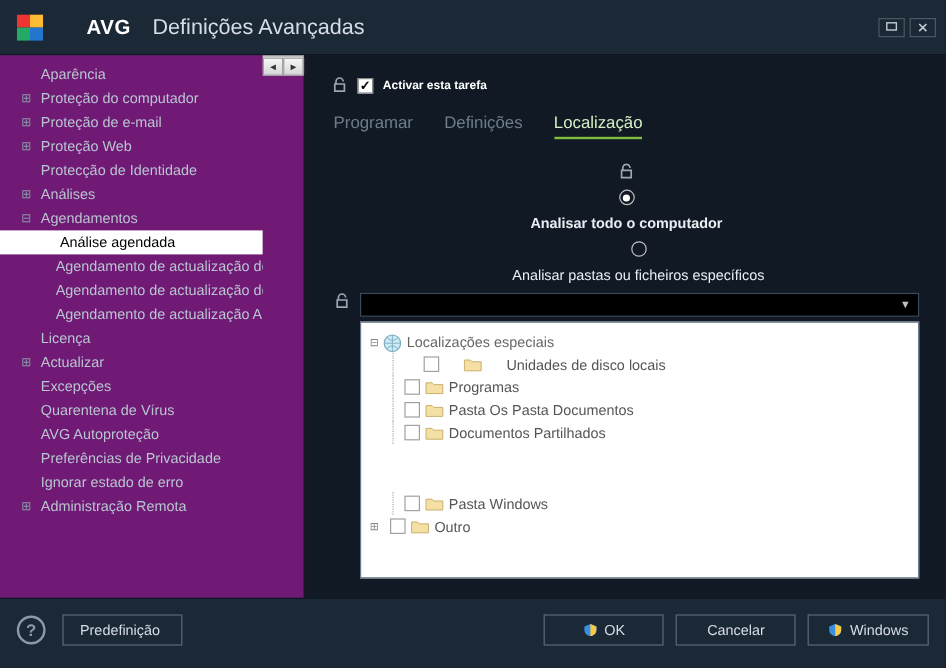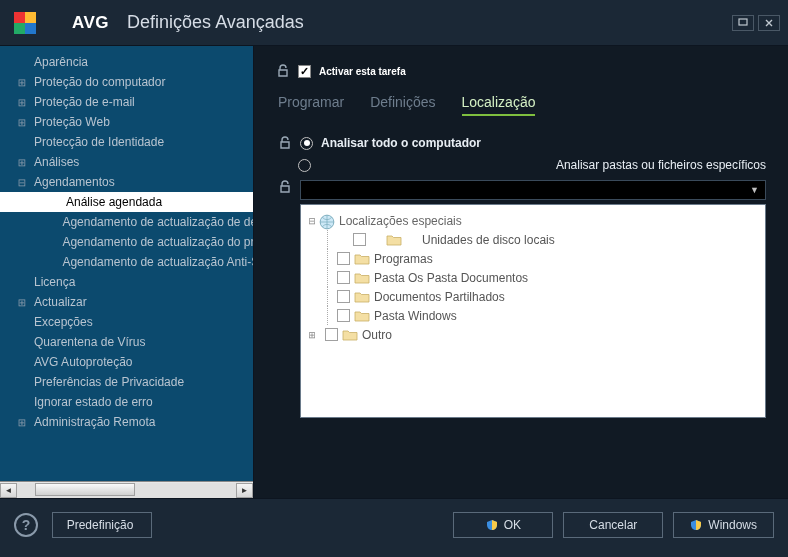--- a/index.html
+++ b/index.html
@@ -11,46 +11,46 @@
 .logo-text { color: #fff; font-weight: 700; font-size: 17px; letter-spacing: 0.5px; margin-left: 30px; }
 .window-title { color: #d6dde6; font-size: 18px; margin-left: 18px; }
 .win-controls { margin-left: auto; display: flex; gap: 4px; }
 .win-btn { width: 22px; height: 16px; border: 1px solid #4a5866; display: flex; align-items: center; justify-content: center; cursor: pointer; }
 .win-btn svg { width: 10px; height: 10px; }
 
 
 .main { display: flex; height: 452px; }
 
 
-.sidebar { width: 254px; background: #0c4a6e; display: flex; flex-direction: column; border-right: 1px solid #0d1520; }
+.sidebar { width: 254px; background: #701a75; display: flex; flex-direction: row; border-right: 1px solid #0d1520; }
 .tree { flex: 1; overflow: hidden; padding: 6px 0 0 0; }
 .tree-item { display: flex; align-items: center; height: 20px; color: #b8c4d0; font-size: 12px; cursor: pointer; padding-left: 10px; white-space: nowrap; }
 .tree-item.level1 { padding-left: 16px; }
-.tree-item.level2 { padding-left: 48px; }
+.tree-item.level2 { padding-left: 32px; }
 .tree-item.selected { background: #fff; color: #000; }
 .tree-item.selected span { color: #000; }
 .expander { width: 12px; height: 12px; display: inline-flex; align-items: center; justify-content: center; margin-right: 6px; color: #8a9aab; font-size: 10px; }
 .expander.empty { visibility: hidden; }
 .hscroll { height: 17px; background: #e8e8e8; display: flex; align-items: center; border-top: 1px solid #888; }
 .hscroll .arrow { width: 17px; height: 15px; background: linear-gradient(#f6f6f6,#d6d6d6); border: 1px solid #a0a0a0; display: flex; align-items: center; justify-content: center; font-size: 8px; color: #333; }
 .hscroll .track { flex: 1; height: 15px; background: #e0e0e0; position: relative; }
 .hscroll .thumb { position: absolute; left: 18px; top: 0; width: 100px; height: 13px; background: linear-gradient(#fafafa,#d0d0d0); border: 1px solid #a0a0a0; }
 
 
 .content { flex: 1; background: #111a24; padding: 18px 22px 10px 22px; position: relative; }
 .task-row { display: flex; align-items: center; gap: 8px; margin-bottom: 16px; }
 .lock-icon { width: 14px; height: 14px; display: inline-block; }
 .checkbox { width: 13px; height: 13px; background: #fff; border: 1px solid #888; display: inline-flex; align-items: center; justify-content: center; color: #000; font-size: 11px; font-weight: bold; }
 .task-label { color: #fff; font-size: 10px; font-weight: 600; }
 
 .tabs { display: flex; gap: 26px; margin-bottom: 20px; padding-left: 2px; margin-top: 14px; }
 .tab { color: #6e7d8d; font-size: 14px; padding-bottom: 4px; cursor: pointer; }
 .tab.active { color: #d4f0c4; border-bottom: 2px solid #7fbf3f; }
 
-.radio-row { display: flex; align-items: center; gap: 8px; margin-bottom: 8px; padding-left: 2px; }
+.radio-row { display: flex; align-items: center; gap: 8px; margin-bottom: 8px; padding-left: 2px; flex-direction: column; }
 .radio { width: 13px; height: 13px; border-radius: 50%; border: 1.5px solid #c0c0c0; display: inline-flex; align-items: center; justify-content: center; }
 .radio.checked::after { content: ""; width: 6px; height: 6px; background: #fff; border-radius: 50%; }
 .radio-label { color: #e8eef4; font-size: 12px; }
 .radio-label.bold { font-weight: 600; }
 
 .combo-row { display: flex; gap: 8px; padding-left: 2px; margin-top: 6px; }
 .combo { flex: 1; height: 20px; background: #000; border: 1px solid #3a4a5a; display: flex; align-items: center; justify-content: flex-end; padding-right: 6px; color: #c0c0c0; font-size: 9px; }
 
 
 .locpanel { margin-left: 24px; margin-top: 4px; background: #fff; height: 214px; border: 1px solid #6a7a8a; overflow: hidden; }
@@ -264,21 +264,21 @@
             <span class="loc-label">Pasta Os Pasta Documentos</span>
           </div>
           <div class="loc-item" style="padding-left: 14px;">
             <span class="loc-dots"></span>
             <span class="loc-chk"></span>
             <span class="loc-ico"><svg viewBox="0 0 16 14">
                 <path d="M1 3 h5 l1.5 1.5 H15 V12 H1 Z" fill="#f4dfa4" stroke="#c9ae66" stroke-width="0.8"></path>
               </svg></span>
             <span class="loc-label">Documentos Partilhados</span>
           </div>
-          <div class="loc-item" style="padding-left: 14px;">
+          <div class="loc-item" style="padding-left: 14px; margin-top: 40px;">
             <span class="loc-dots"></span>
             <span class="loc-chk"></span>
             <span class="loc-ico"><svg viewBox="0 0 16 14">
                 <path d="M1 3 h5 l1.5 1.5 H15 V12 H1 Z" fill="#f4dfa4" stroke="#c9ae66" stroke-width="0.8"></path>
               </svg></span>
             <span class="loc-label">Pasta Windows</span>
           </div>
           <div class="loc-item">
             <span class="loc-exp">⊞</span>
             <span style="width:6px;"></span>

